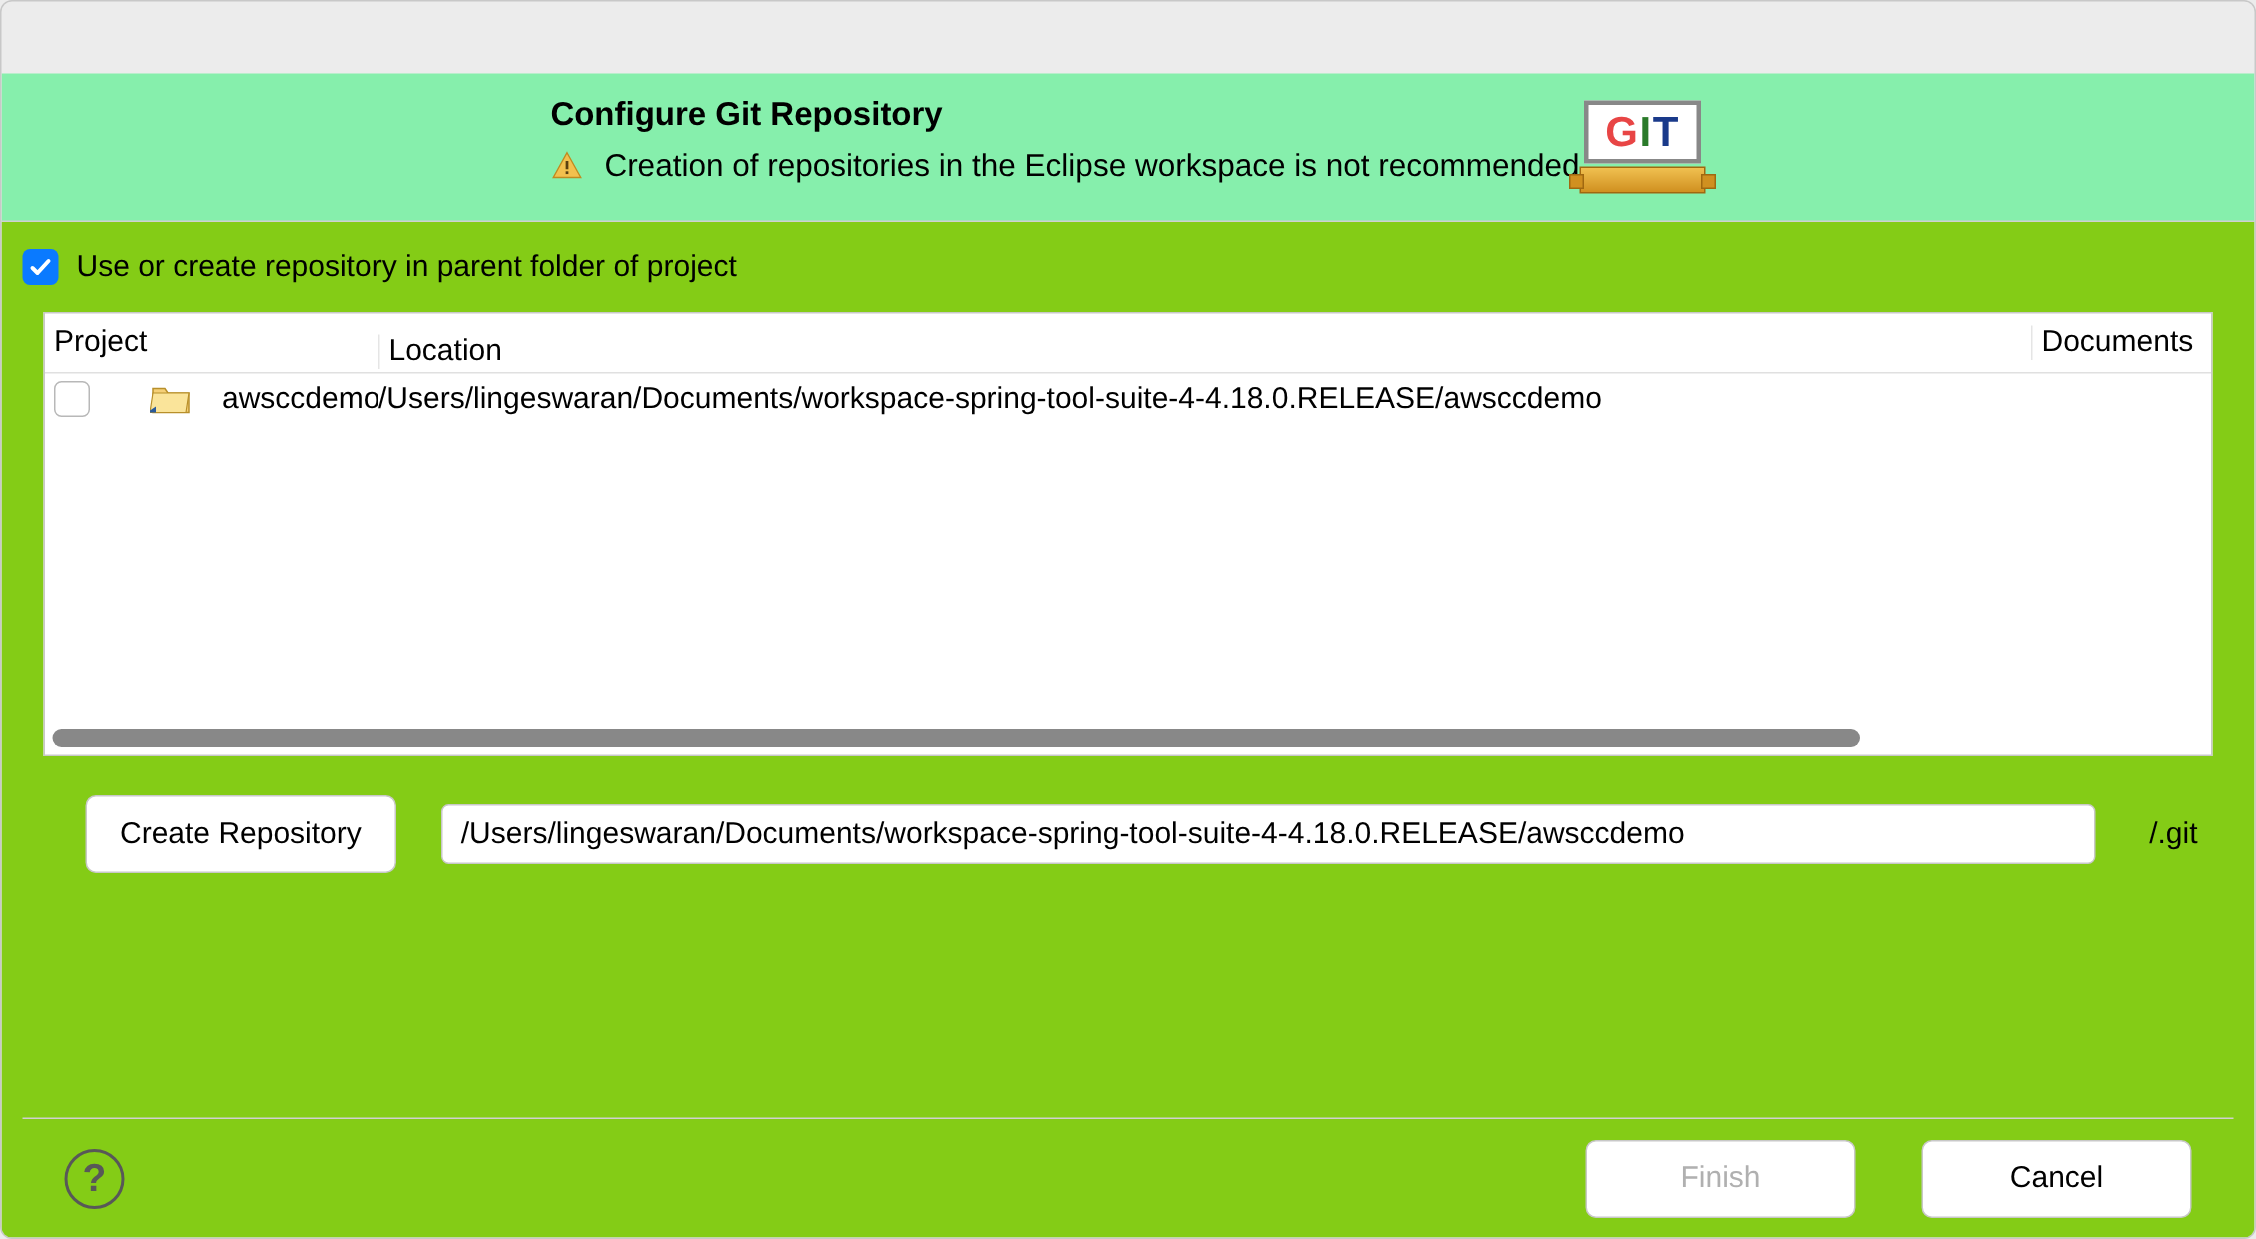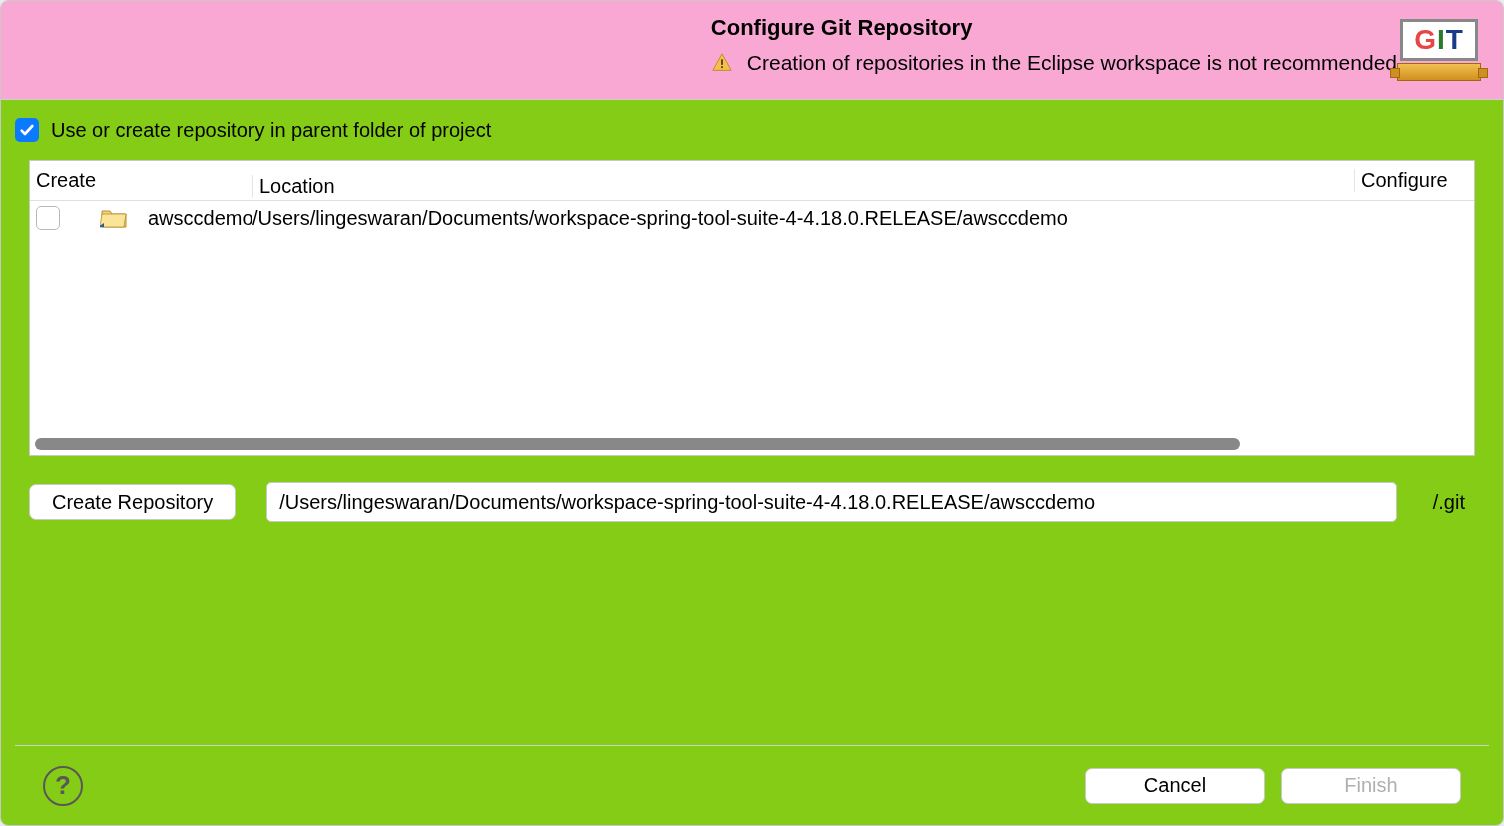--- a/index.html
+++ b/index.html
@@ -50,25 +50,26 @@
     .window-title {
       position: absolute;
       left: 50%;
       transform: translateX(-50%);
       font-size: 21px;
       font-weight: 600;
       color: #262626;
     }
     
     .header-section {
-      background: #f9a8d4;
+      background: #86efac;
       border-bottom: 1px solid #d0d0d0;
       padding: 14px 22px 18px 22px;
       display: flex;
-      justify-content: flex-end;
+      justify-content: center;
+      margin-top: 48px;
     }
     
     .header-text {
       display: flex;
       flex-direction: column;
     }
     
     .header-title {
       font-size: 22px;
       font-weight: 700;
@@ -244,31 +245,32 @@
     }
     
     .action-row {
       display: flex;
       align-items: center;
       gap: 30px;
       margin: 26px 14px 0 14px;
     }
     
     .btn {
-      height: 36px;
+      height: 52px;
       background: #fff;
       border: 1px solid #c8c8c8;
       border-radius: 7px;
       padding: 11px 22px;
       font-size: 20px;
       color: #000;
       display: flex;
       align-items: center;
       justify-content: center;
       cursor: pointer;
+      margin-left: 28px;
     }
     .btn.disabled {
       color: #b0b0b0;
       cursor: default;
     }
     
     .path-input {
       flex: 1;
       height: 40px;
       background: #fff;
@@ -354,23 +356,23 @@
       <div class="checkbox checked">
         <svg viewBox="0 0 24 24" fill="none" stroke="#fff" stroke-width="4" stroke-linecap="round" stroke-linejoin="round">
             <polyline points="4 13 9 18 20 6"></polyline>
           </svg>
       </div>
       <span class="checkbox-label">Use or create repository in parent folder of project</span>
     </div>
 
     <div class="table-wrap">
       <div class="table-header">
-        <div class="th-project">Create</div>
+        <div class="th-project">Project</div>
         <div class="th-location">Location</div>
-        <div class="th-repository">Configure</div>
+        <div class="th-repository">Documents</div>
       </div>
       <div class="table-body">
         <div class="table-row">
           <div class="row-project">
             <div class="checkbox unchecked"></div>
             <span class="folder-icon">
               <svg viewBox="0 0 28 22">
                   <path d="M2 4 L10 4 L12 7 L26 7 L26 20 L2 20 Z" fill="#f5d078" stroke="#b88f2a" stroke-width="1"></path>
                   <path d="M2 7 L26 7 L24 20 L0 20 Z" fill="#fae49a" stroke="#b88f2a" stroke-width="0.8"></path>
                   <path d="M4 16 L-2 20 L4 20 Z" fill="#2a5a9a"></path>
@@ -389,18 +391,18 @@
 
     <div class="action-row">
       <div class="btn">Create Repository</div>
       <div class="path-input">/Users/lingeswaran/Documents/workspace-spring-tool-suite-4-4.18.0.RELEASE/awsccdemo</div>
       <div class="path-suffix">/.git</div>
     </div>
 
     <div class="footer">
       <div class="help-icon">?</div>
       <div class="footer-spacer"></div>
+      <div class="btn disabled">Finish</div>
       <div class="btn">Cancel</div>
-      <div class="btn disabled">Finish</div>
     </div>
 
   </div>
 </div>
 
 </body></html>

